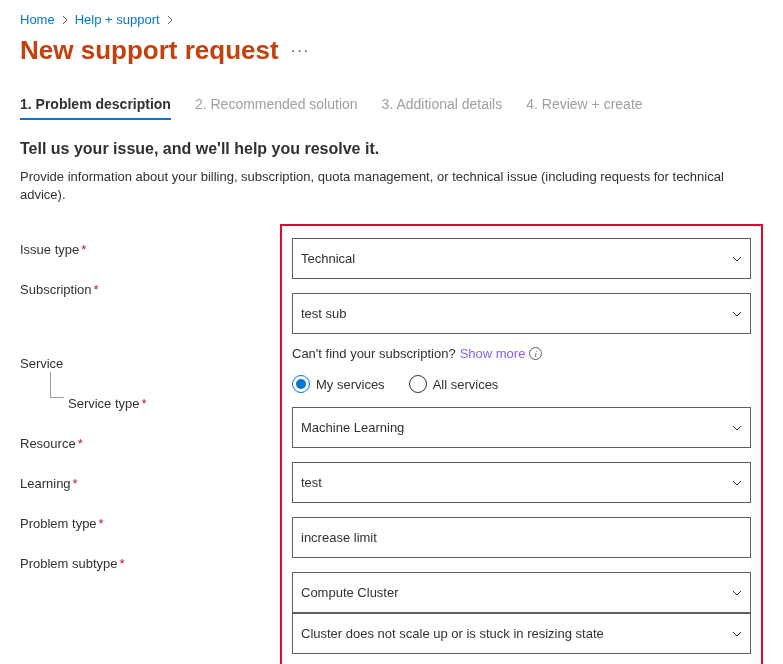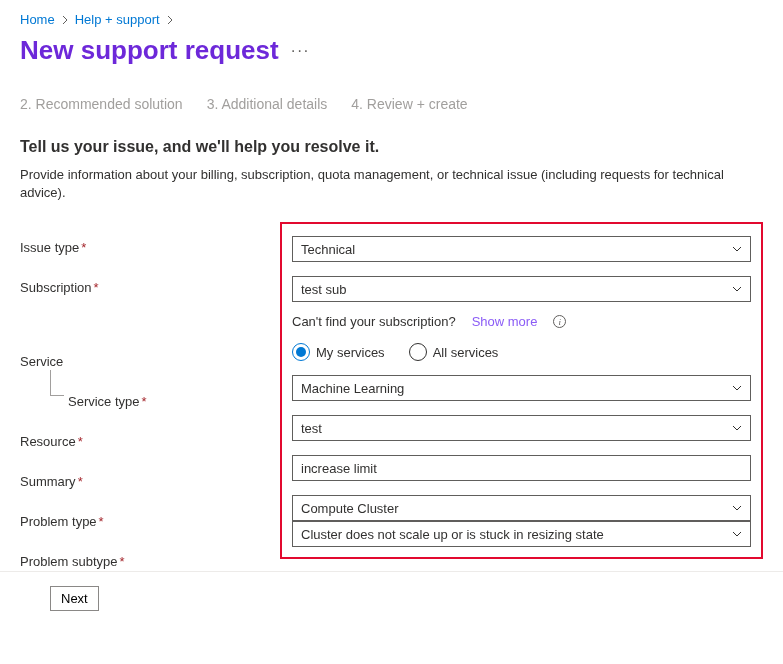--- a/index.html
+++ b/index.html
@@ -22,21 +22,21 @@
     .breadcrumb .sep { color: #605e5c; }
     .page-title-row {
       display: flex;
       align-items: center;
       gap: 12px;
       margin-bottom: 30px;
     }
     .page-title {
       font-size: 26px;
       font-weight: 600;
-      color: #6d28d9;
+      color: #c2410c;
     }
     .dots { color: #605e5c; font-size: 16px; letter-spacing: 1px; cursor: pointer; }
     .tabs {
       display: flex;
       gap: 24px;
       border-bottom: none;
       margin-bottom: 20px;
     }
     .tab {
       font-size: 14px;
@@ -70,21 +70,21 @@
       left: 30px;
       top: -18px;
       width: 14px;
       height: 26px;
       border-left: 1px solid #a19f9d;
       border-bottom: 1px solid #a19f9d;
     }
     .req { color: #a4262c; margin-left: 2px; }
     .select-box, .text-input {
       width: 100%;
-      height: 26px;
+      height: 41px;
       border: 1px solid #605e5c;
       padding: 2px 8px;
       font-size: 13px;
       font-family: inherit;
       background: #fff;
       display: flex;
       align-items: center;
       justify-content: space-between;
       cursor: pointer;
     }
@@ -92,21 +92,21 @@
     .chevron {
       width: 10px;
       height: 10px;
       flex-shrink: 0;
     }
     .helper-row {
       margin-bottom: 14px;
       font-size: 13px;
       display: flex;
       align-items: center;
-      gap: 16px;
+      gap: 4px;
     }
     .helper-row a { color: #8b5cf6; text-decoration: none; cursor: pointer; text-align: center; }
     .info-icon {
       width: 13px; height: 13px;
       border: 1px solid #605e5c;
       border-radius: 50%;
       display: inline-flex;
       align-items: center;
       justify-content: center;
       font-size: 9px;
@@ -193,20 +193,21 @@
       </svg>
   </span>
 </div>
 
 <div class="page-title-row">
   <h1 class="page-title">New support request</h1>
   <span class="dots">···</span>
 </div>
 
 <div class="tabs">
+  <div class="tab active">1. Problem description</div>
   <div class="tab">2. Recommended solution</div>
   <div class="tab">3. Additional details</div>
   <div class="tab">4. Review + create</div>
 </div>
 
 <div class="section-heading">Tell us your issue, and we'll help you resolve it.</div>
 <div class="section-desc">Provide information about your billing, subscription, quota management, or technical issue (including requests for technical advice).</div>
 
 <div class="form-outer">
 
@@ -226,21 +227,21 @@
     <div class="label-row indent">
       <div class="tree-line"></div>
       <span>Service type</span>
         <span class="req">*</span>
     </div>
     <div class="label-row">
         <span>Resource</span>
         <span class="req">*</span>
       </div>
     <div class="label-row">
-        <span>Summary</span>
+        <span>Learning</span>
         <span class="req">*</span>
       </div>
     <div class="label-row">
         <span>Problem type</span>
         <span class="req">*</span>
       </div>
     <div class="label-row">
         <span>Problem subtype</span>
         <span class="req">*</span>
       </div>

